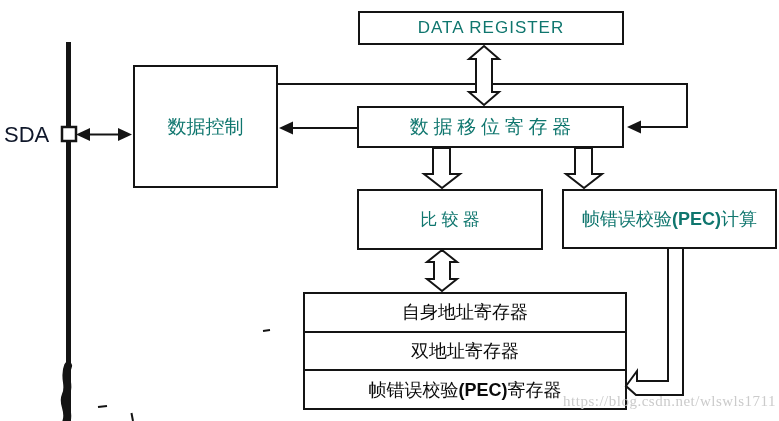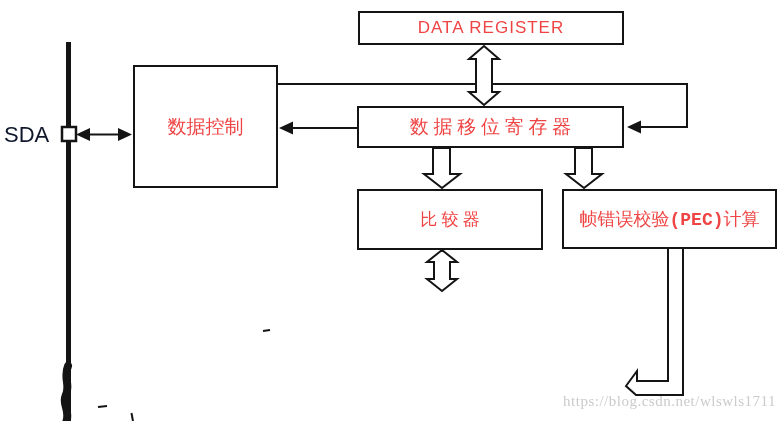--- a/index.html
+++ b/index.html
@@ -3,40 +3,40 @@
 <meta charset="utf-8">
 <style>
   html,body{margin:0;padding:0;background:#fff;}
   #canvas{
     position:relative;width:779px;height:421px;background:#ffffff;
     font-family:"Liberation Sans",sans-serif;overflow:hidden;
   }
   .box{
     position:absolute;border:2px solid #141414;background:#ffffff;
     display:flex;align-items:center;justify-content:center;
-    box-sizing:border-box;color:#ef4444;z-index:1;
+    box-sizing:border-box;color:#0f766e;z-index:1;
   }
   .cjk{font-family:"Liberation Serif","DejaVu Serif",serif;}
   .en{font-family:"Liberation Sans","DejaVu Sans",sans-serif;}
   #data-register{left:358px;top:11px;width:266px;height:34px;font-size:17px;letter-spacing:1px;}
   #data-control{left:133px;top:65px;width:145px;height:123px;font-size:19px;}
   #shift-register{left:357px;top:106px;width:267px;height:42px;font-size:19px;}
   #comparator{left:357px;top:189px;width:186px;height:61px;font-size:17px;}
   #pec-calc{left:562px;top:189px;width:215px;height:60px;font-size:18px;padding:0 1px;}
   #register-stack{
     position:absolute;left:303px;top:292px;width:324px;height:118px;
     border:2px solid #141414;box-sizing:border-box;background:#fff;
     display:flex;flex-direction:column;z-index:1;
   }
   .stack-row{
     flex:1;display:flex;align-items:center;justify-content:center;
     font-size:18px;color:#0a0a0a;box-sizing:border-box;
   }
   .stack-row + .stack-row{border-top:2px solid #141414;}
-  .pec-bold{font-weight:bold;font-family:Liberation Mono, monospace;}
+  .pec-bold{font-weight:bold;font-family:Liberation Sans, sans-serif;}
   #sda-label{
     position:absolute;left:4px;top:122px;font-size:22px;color:#0f172a;z-index:1;
   }
   #wires{position:absolute;left:0;top:0;z-index:2;}
   #watermark{
     position:absolute;right:3px;top:393px;font-size:15px;color:#cbcbcb;
     z-index:3;letter-spacing:0.5px;font-family:Liberation Serif, serif;
   }
 </style>
 </head>
@@ -59,20 +59,31 @@
   </div>
 
   <div id="comparator" class="box cjk">
     <span>比 较 器</span>
   </div>
 
   <div id="pec-calc" class="box cjk">
     <span><span>帧错误校验</span><span class="pec-bold">(PEC)</span><span>计算</span></span>
   </div>
 
+  <div id="register-stack">
+    <div class="stack-row cjk">
+      <span>自身地址寄存器</span>
+    </div>
+    <div class="stack-row cjk">
+      <span>双地址寄存器</span>
+    </div>
+    <div class="stack-row cjk">
+      <span><span>帧错误校验</span><span class="pec-bold">(PEC)</span><span>寄存器</span></span>
+    </div>
+  </div>
 
   <svg id="wires" width="779" height="421" viewBox="0 0 779 421">
     <g stroke="#141414" stroke-width="2" fill="none">
 
       <line x1="68.5" y1="42" x2="68.5" y2="421" stroke-width="5"></line>
 
       <path d="M68,366 C63,378 71,386 65.5,396 C62,404 70,410 66.5,421" stroke-width="8" stroke-linecap="round"></path>
 
       <path d="M278,84 H687 V127 H641"></path>
       <polygon points="627,127 641,120.5 641,133.5" fill="#141414" stroke="none"></polygon>

